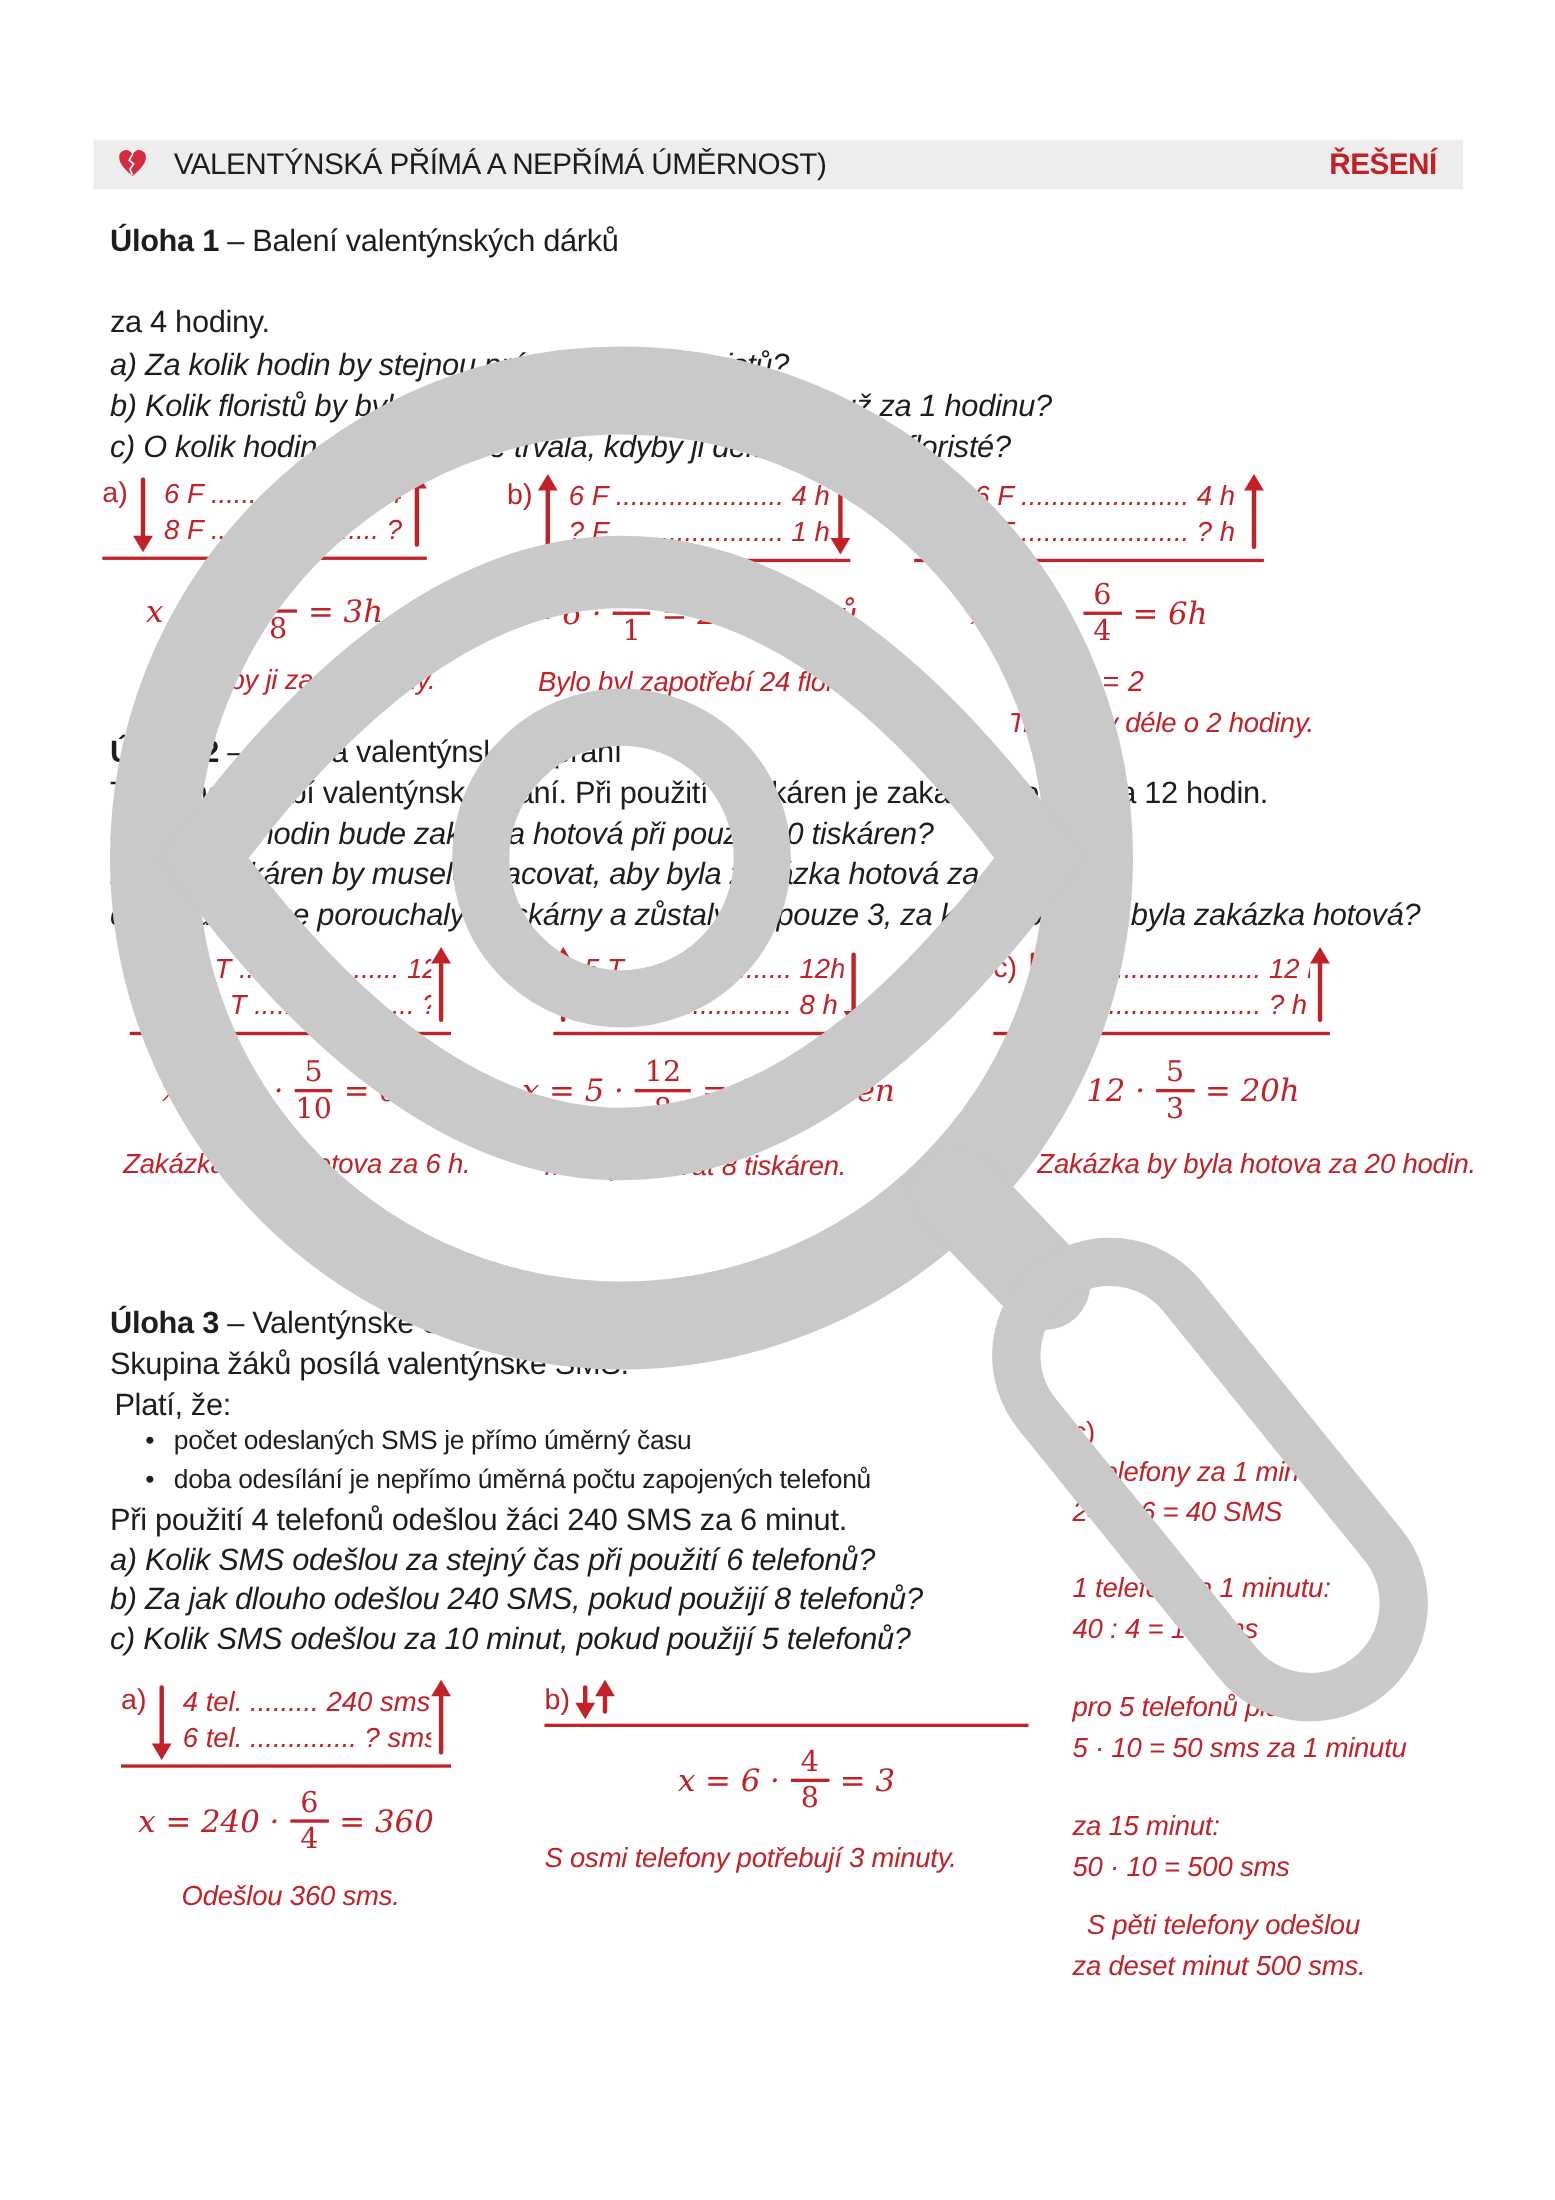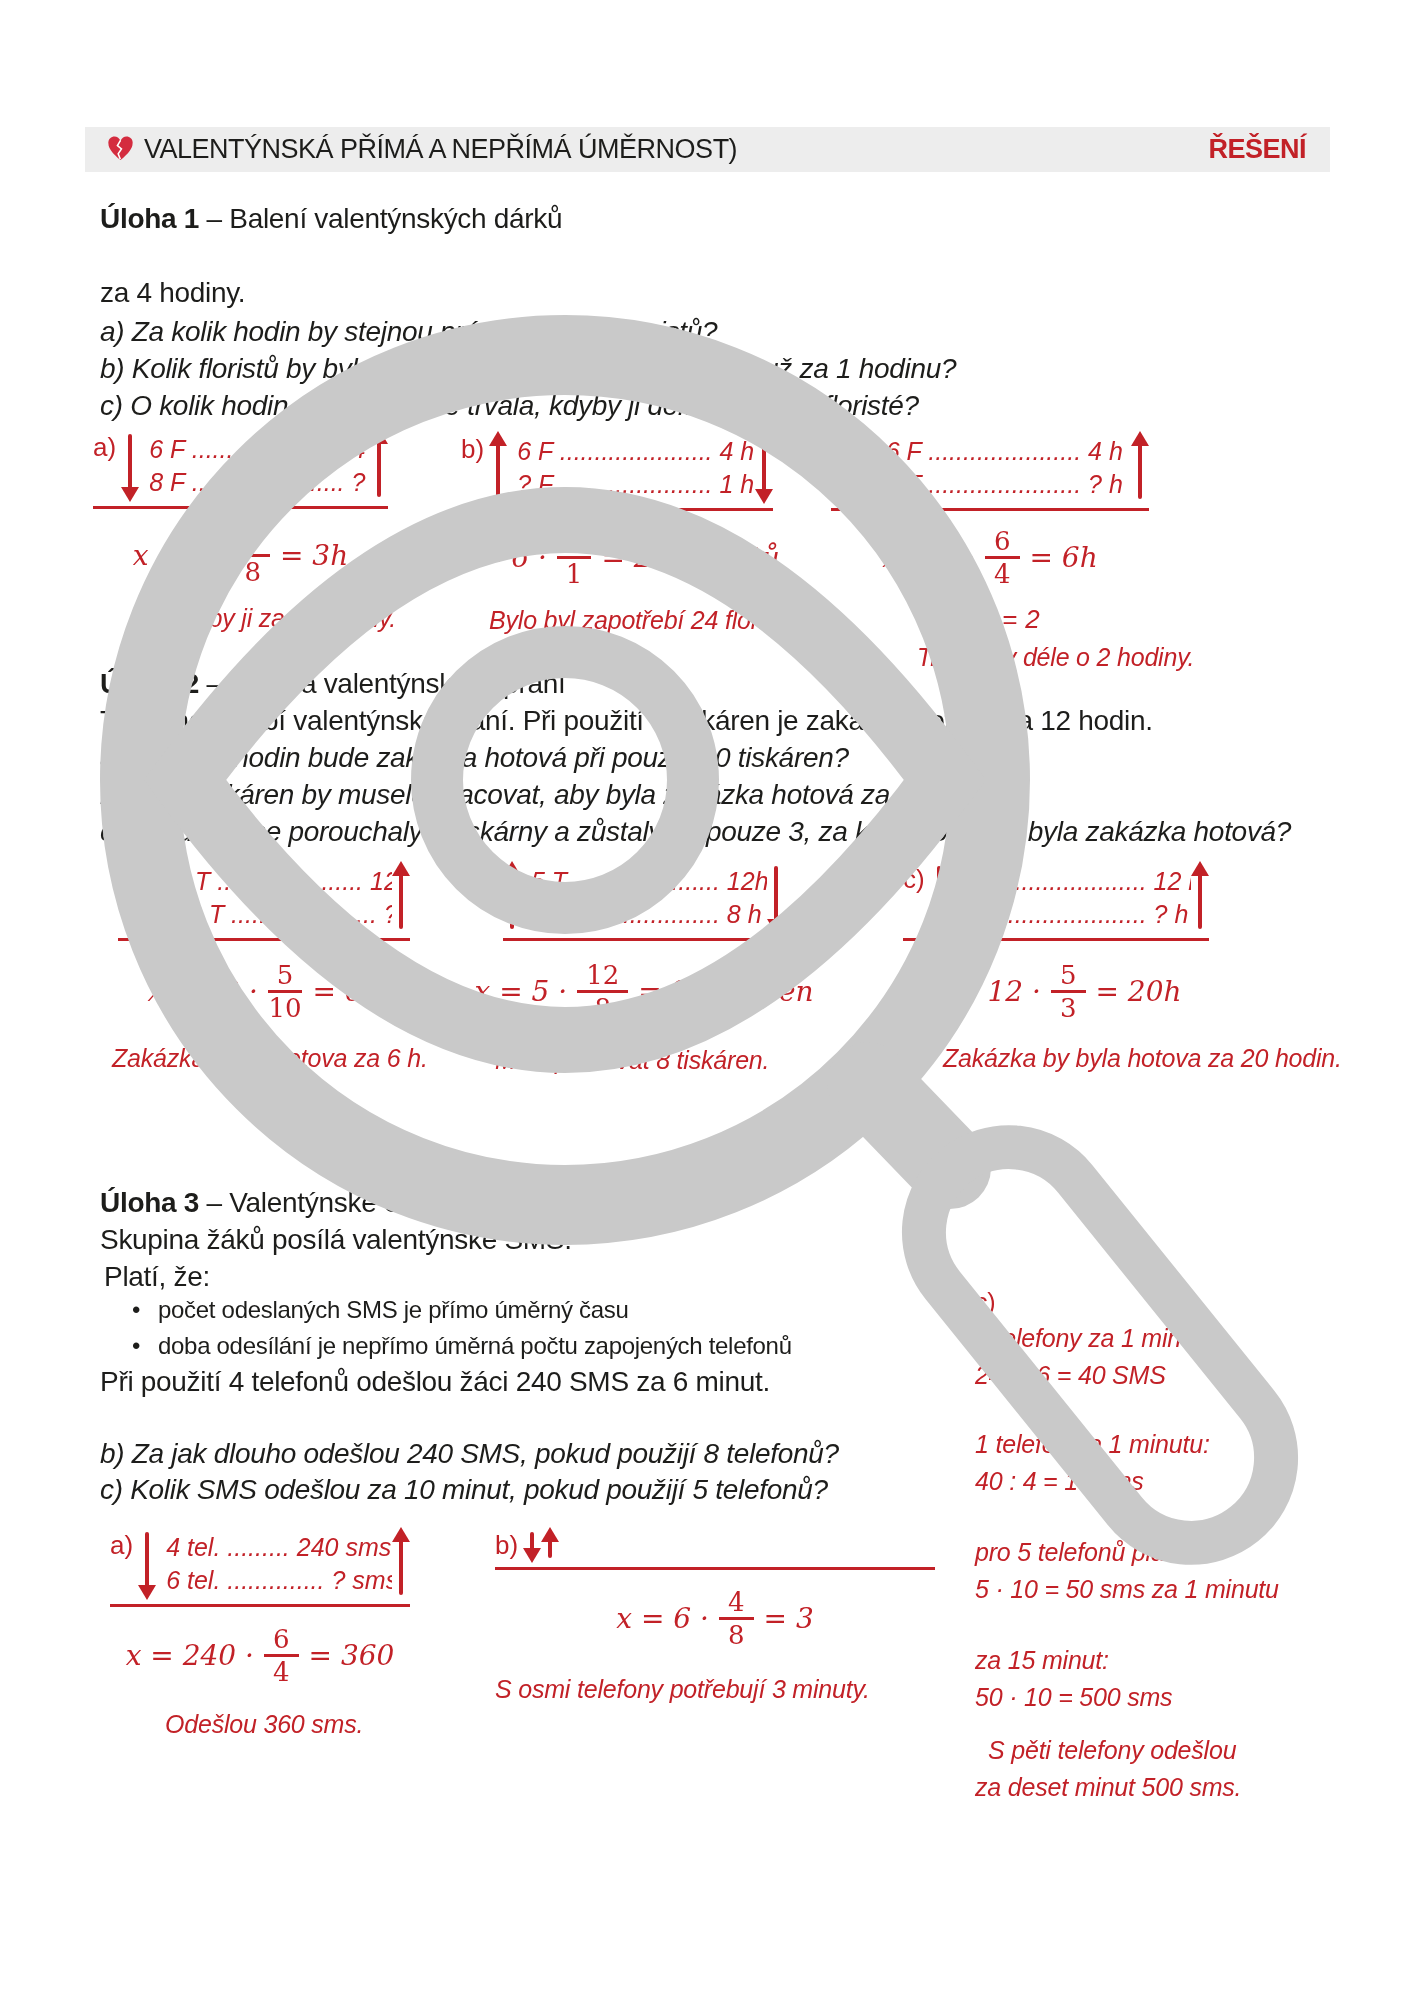--- a/index.html
+++ b/index.html
@@ -9,21 +9,21 @@
     --barbg:#ededed;
   }
   *{margin:0;padding:0;box-sizing:border-box;}
   html,body{background:#ffffff;}
   body{font-family:"Liberation Sans",sans-serif;color:var(--ink);}
   .page{position:relative;width:1414px;height:2000px;background:#fff;overflow:hidden;}
 
   
   .header-bar{position:absolute;left:85px;top:127px;width:1245px;height:45px;background:var(--barbg);
     display:flex;align-items:center;padding:0 24px 0 22px;}
-  .header-title{display:flex;align-items:center;gap:10px;font-size:27px;letter-spacing:-0.5px;color:var(--ink);white-space:nowrap;}
+  .header-title{display:flex;align-items:center;gap:24px;font-size:27px;letter-spacing:-0.5px;color:var(--ink);white-space:nowrap;}
   .header-badge{margin-left:auto;font-size:27px;font-weight:bold;color:var(--red);letter-spacing:-0.5px;}
 
   
   .tline{position:absolute;left:100px;font-size:28px;letter-spacing:-0.3px;white-space:nowrap;}
   .tline b{font-weight:bold;}
   .q{font-style:italic;}
   .bullet{position:absolute;display:flex;align-items:flex-start;font-size:24px;letter-spacing:-0.3px;white-space:nowrap;}
   .bullet .dot{width:26px;font-size:24px;}
 
   
@@ -217,20 +217,21 @@
   <div class="tline" style="top:1261px;left:104px">Platí, že:</div>
   <div class="bullet" style="left:132px;top:1296px">
       <span class="dot">•</span>
       <span>počet odeslaných SMS je přímo úměrný času</span>
     </div>
   <div class="bullet" style="left:132px;top:1332px">
       <span class="dot">•</span>
       <span>doba odesílání je nepřímo úměrná počtu zapojených telefonů</span>
     </div>
   <div class="tline" style="top:1366px">Při použití 4 telefonů odešlou žáci 240 SMS za 6 minut.</div>
+  <div class="tline q" style="top:1402px">a) Kolik SMS odešlou za stejný čas při použití 6 telefonů?</div>
   <div class="tline q" style="top:1438px">b) Za jak dlouho odešlou 240 SMS, pokud použijí 8 telefonů?</div>
   <div class="tline q" style="top:1474px">c) Kolik SMS odešlou za 10 minut, pokud použijí 5 telefonů?</div>
 
   <div class="ccol" style="top:1284px;font-style:normal">c)</div>
   <div class="ccol" style="top:1320px">
     <div>4 telefony za 1 minutu:</div>
     <div>240 : 6 = 40 SMS</div>
   </div>
   <div class="ccol" style="top:1426px">
     <div>1 telefon za 1 minutu:</div>

